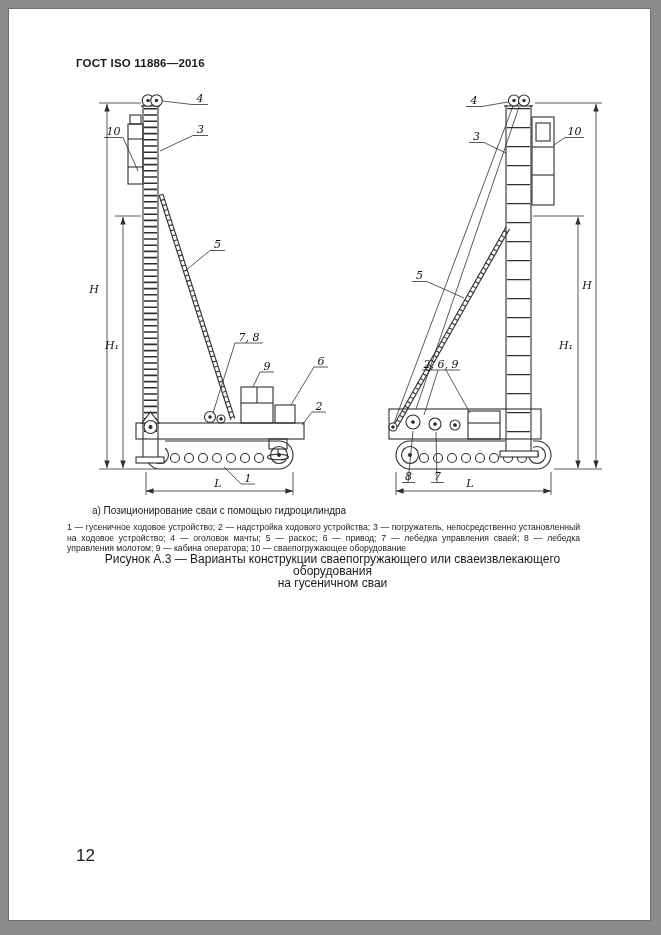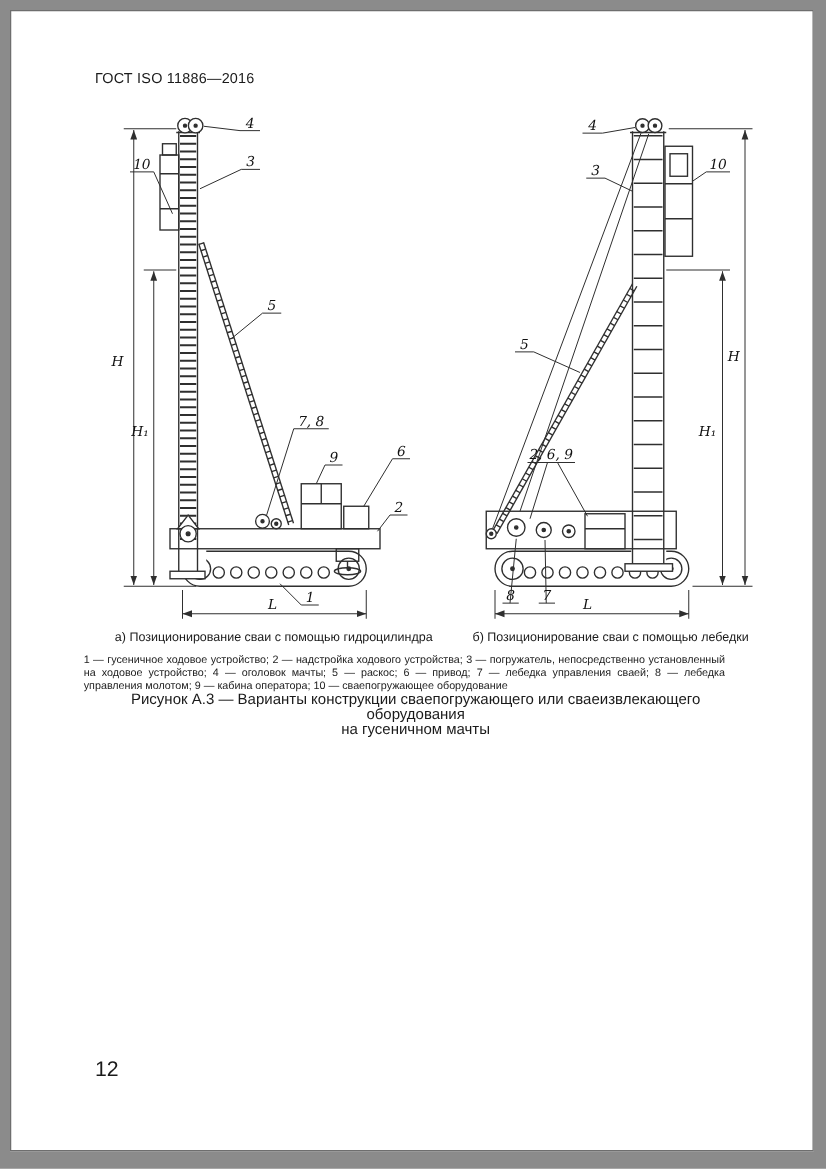--- a/index.html
+++ b/index.html
@@ -1,19 +1,19 @@
 <!DOCTYPE html>
 <html><head>
 <meta charset="utf-8">
 <style>
   *{box-sizing:border-box;margin:0;padding:0}
   html,body{width:661px;height:935px;overflow:hidden}
   body{background:#8b8b8b;font-family:"Liberation Sans",sans-serif;color:#1a1a1a;position:relative}
   .page{position:absolute;left:8px;top:8px;width:643px;height:913px;background:#ffffff;border:1px solid #6e6e6e}
-  .doc-header{position:absolute;left:67px;top:48px;font-size:11.5px;font-weight:normal;letter-spacing:.2px}
+  .doc-header{position:absolute;left:67px;top:48px;font-size:11.5px;font-weight:bold;letter-spacing:.2px}
   .fig{position:absolute}
   .fig-a{left:52px;top:82px}
   .fig-b{left:347px;top:82px}
   .subcap{position:absolute;top:496px;font-size:10px;text-align:center}
   .subcap-a{left:60px;width:300px}
   .subcap-b{left:352px;width:255px}
   .legend{position:absolute;left:58px;top:513px;width:513px;font-size:8.6px;line-height:10.6px;text-align:justify;color:#222}
   .figcap{position:absolute;left:67px;top:544px;width:513px;font-size:12px;line-height:12px;text-align:center}
   .pagenum{position:absolute;left:67px;top:837px;font-size:17px}
   svg text{font-family:"DejaVu Serif","Liberation Serif",serif;font-style:italic;font-size:11px;fill:#111}
@@ -267,24 +267,23 @@
       <text x="52.5" y="389" text-anchor="middle">8</text>
     </g>
     <g>
       <line class="ln" stroke-width="0.8" x1="75" y1="391.5" x2="88" y2="391.5"></line>
       <line class="ln" stroke-width="0.8" x1="81" y1="391.5" x2="80" y2="341"></line>
       <text x="81.5" y="389" text-anchor="middle">7</text>
     </g>
   </svg>
 
   <div class="subcap subcap-a">а) Позиционирование сваи с помощью гидроцилиндра</div>
-  <div class="subcap subcap-b">б) Позиционирование сваи с помощью лебедки</div>
 
   <p class="legend">1 — гусеничное ходовое устройство; 2 — надстройка ходового устройства; 3 — погружатель, непосредственно установленный на ходовое устройство; 4 — оголовок мачты; 5 — раскос; 6 — привод; 7 — лебедка управления сваей; 8 — лебедка управления молотом; 9 — кабина оператора; 10 — сваепогружающее оборудование</p>
 
   <p class="figcap">
     <span>Рисунок А.3 — Варианты конструкции сваепогружающего или сваеизвлекающего оборудования</span><br>
-    <span>на гусеничном мачты</span>
+    <span>на гусеничном сваи</span>
   </p>
 
   <div class="pagenum">12</div>
 
 </div>
 
 </body></html>

